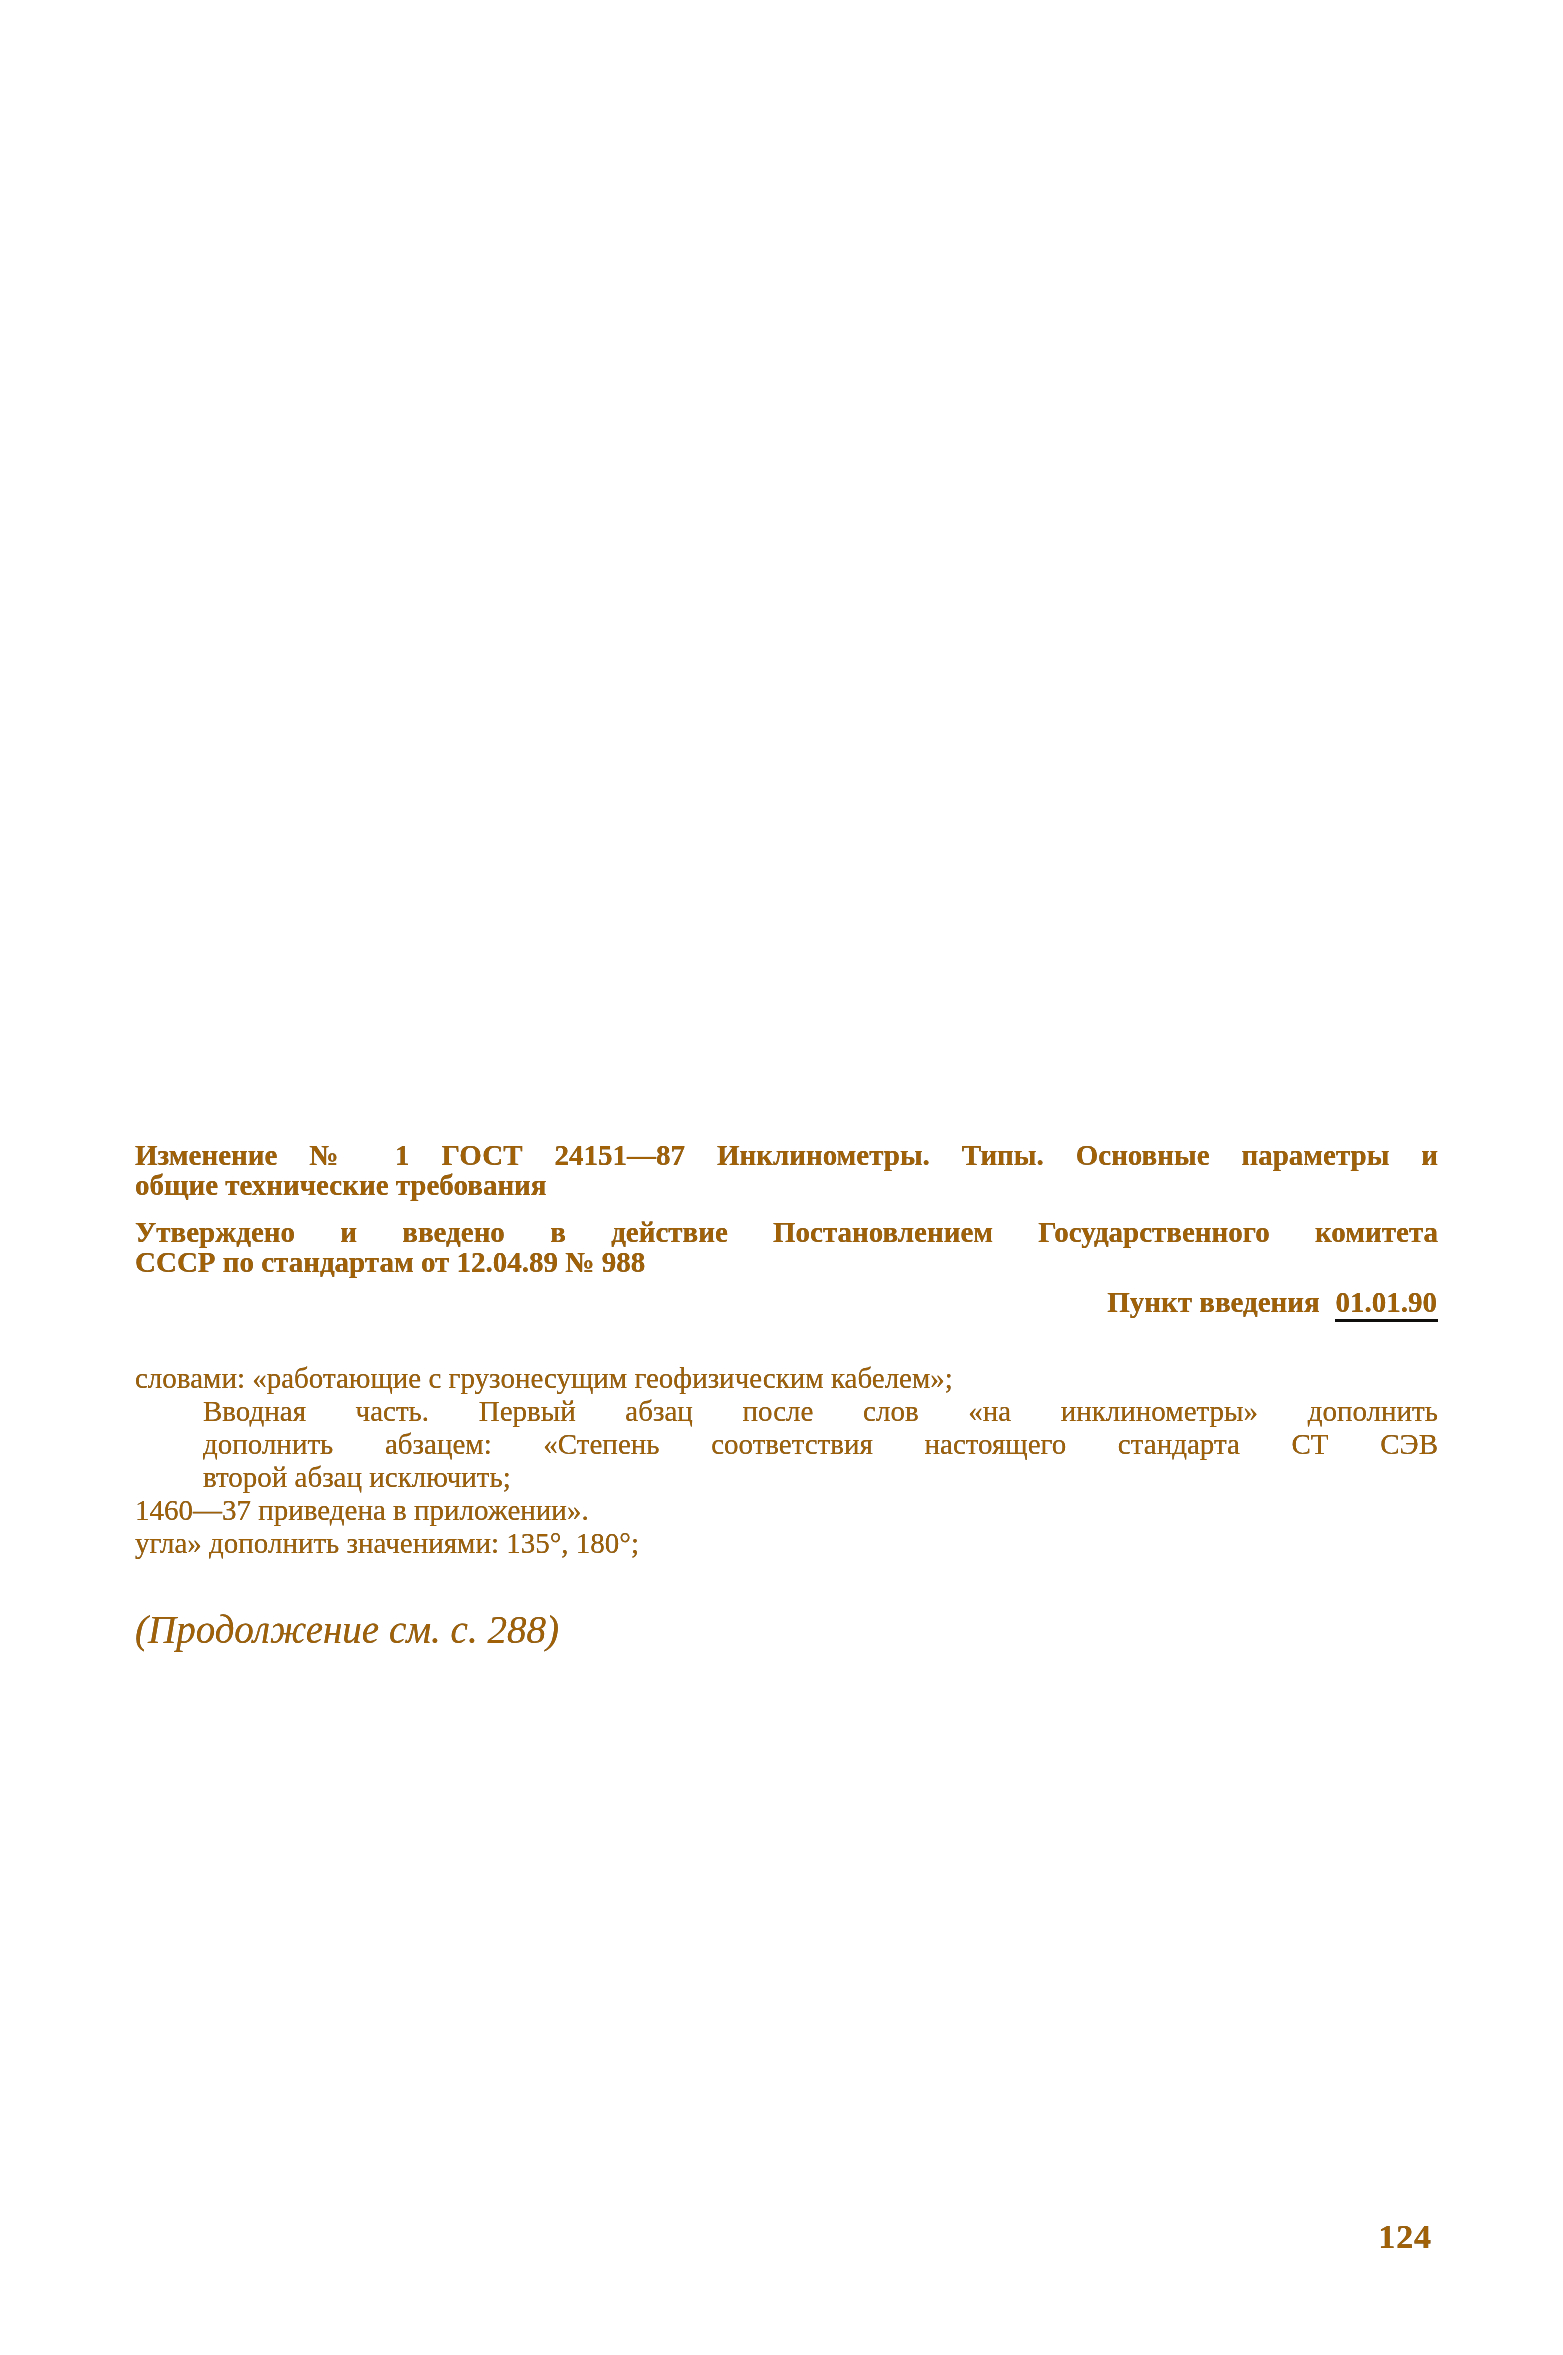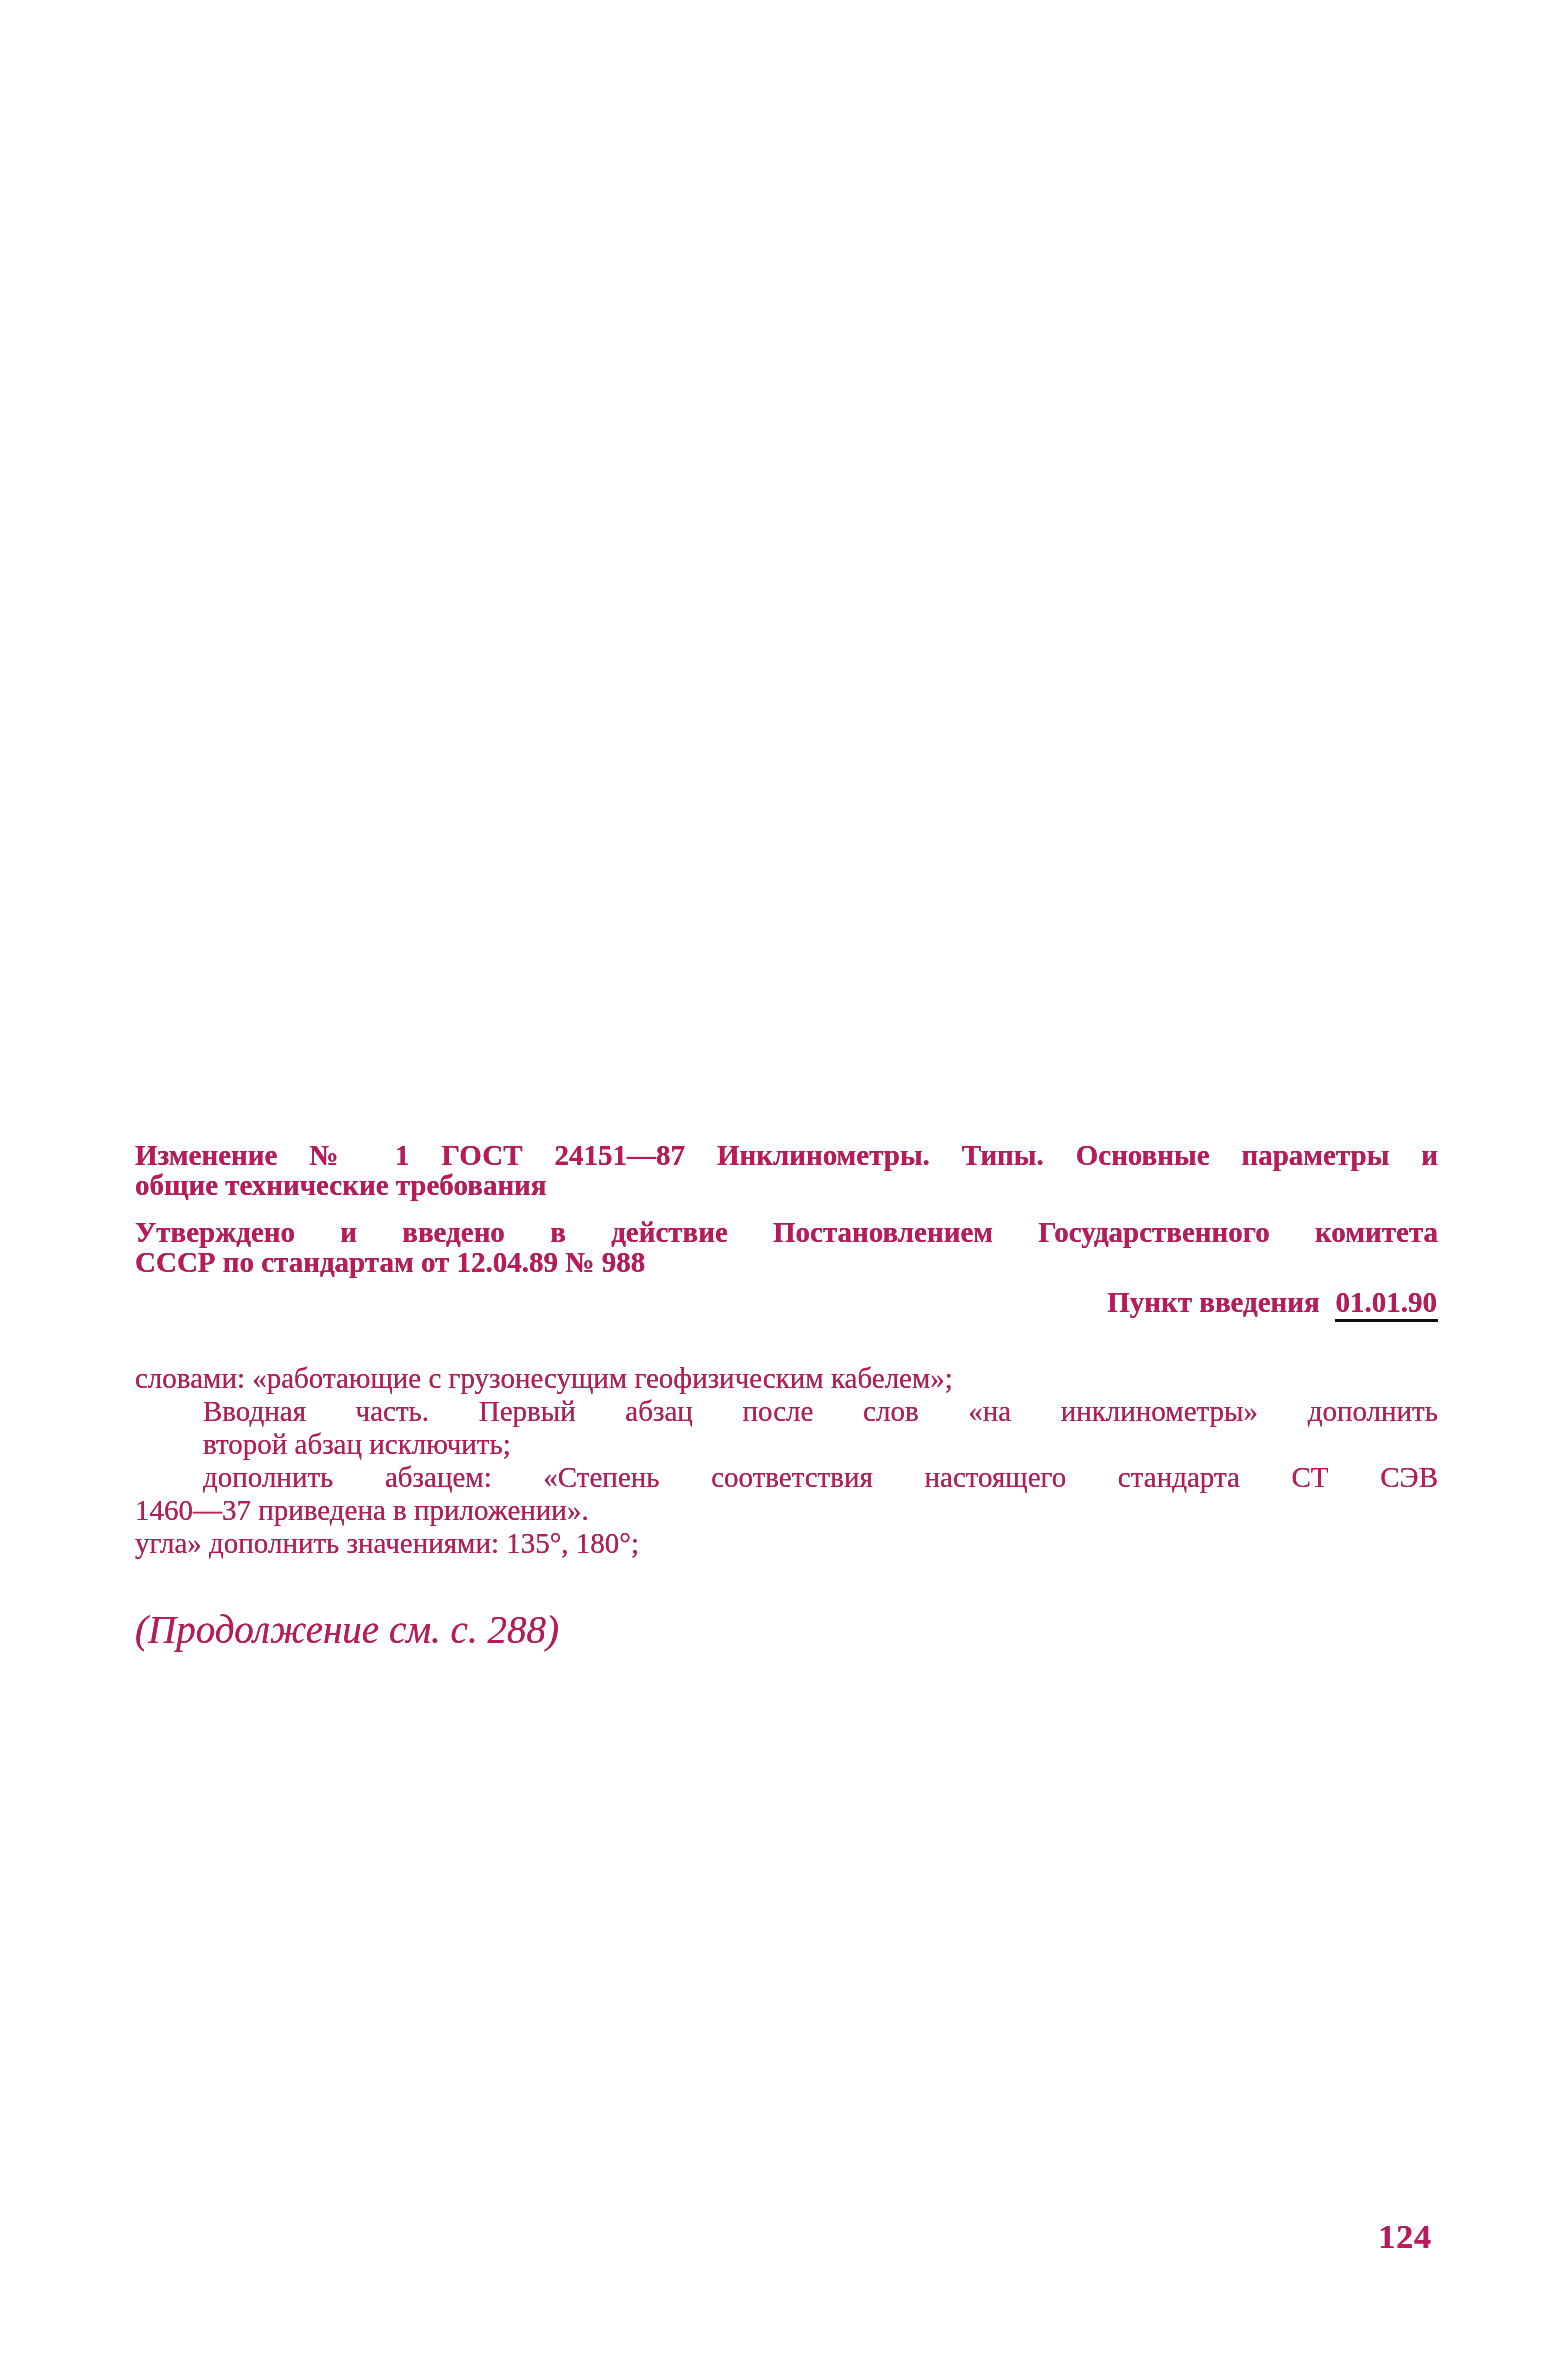--- a/index.html
+++ b/index.html
@@ -8,21 +8,21 @@
     background: #e8e8e8;
   }
   .page {
     position: relative;
     width: 1563px;
     height: 2356px;
     margin: 0 auto;
     background: #ffffff;
     overflow: hidden;
     font-family: "Liberation Serif", "DejaVu Serif", serif;
-    color: #be185d;
+    color: #a16207;
   }
   .doc {
     position: absolute;
     left: 135px;
     width: 1303px;
     top: 0;
     
     text-shadow: 0 0 0.5px rgba(10,10,10,0.75);
   }
   .block { position: absolute; left: 0; width: 100%; }
@@ -105,22 +105,22 @@
       <div class="h-line">СССР по стандартам от 12.04.89 № 988</div>
     </div>
 
     <div class="block" id="date-line">
       <span>Пункт введения</span><span class="date-value">01.01.90</span>
     </div>
 
     <div class="block" id="body-text">
       <div class="b-line">словами: «работающие с грузонесущим геофизическим кабелем»;</div>
       <div class="b-line ind jl">Вводная часть. Первый абзац после слов «на инклинометры» дополнить</div>
+      <div class="b-line ind jl">дополнить абзацем: «Степень соответствия настоящего стандарта СТ СЭВ</div>
       <div class="b-line ind">второй абзац исключить;</div>
-      <div class="b-line ind jl">дополнить абзацем: «Степень соответствия настоящего стандарта СТ СЭВ</div>
       <div class="b-line">1460—37 приведена в приложении».</div>
       <div class="b-line">угла» дополнить значениями: 135°, 180°;</div>
     </div>
 
     <div class="block" id="continuation">
       <span>(Продолжение см. с. 288)</span>
     </div>
 
   </div>
 

